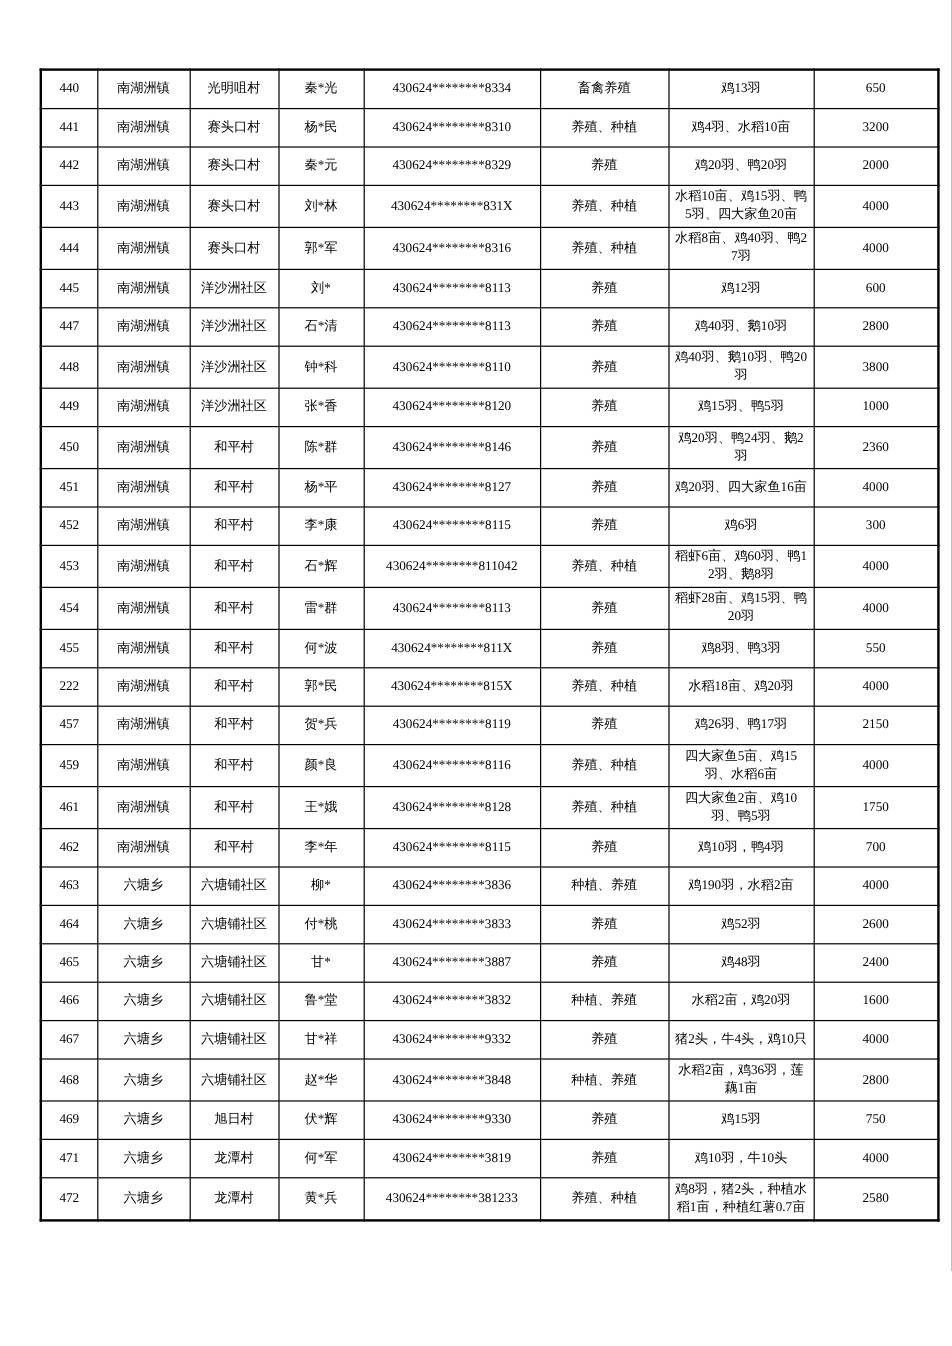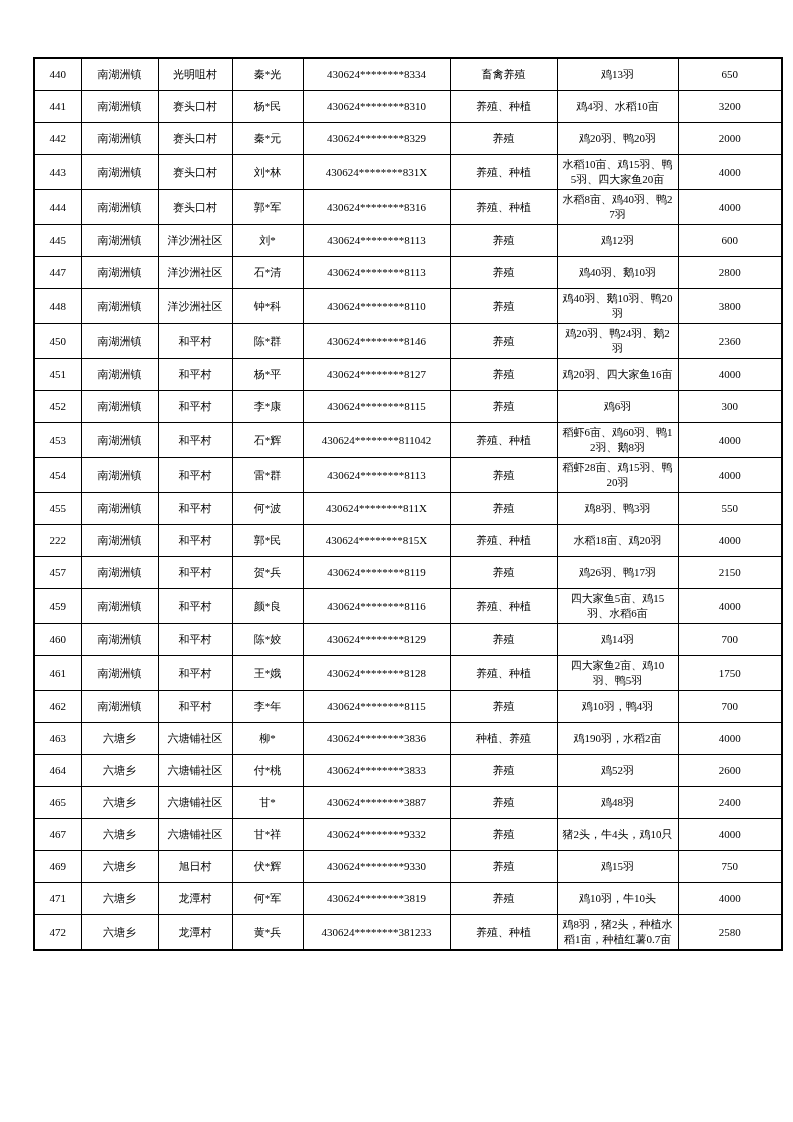--- a/index.html
+++ b/index.html
@@ -138,20 +138,30 @@
           <td class="col0 cell-serial-no">448</td>
           <td class="col1 cell-township">南湖洲镇</td>
           <td class="col2 cell-village">洋沙洲社区</td>
           <td class="col3 cell-name">钟*科</td>
           <td class="col4 cell-id-number">430624********8110</td>
           <td class="col5 cell-type">养殖</td>
           <td class="col6 cell-items">鸡40羽、鹅10羽、鸭20羽</td>
           <td class="col7 cell-amount">3800</td>
         </tr>
         <tr>
+          <td class="col0 cell-serial-no">449</td>
+          <td class="col1 cell-township">南湖洲镇</td>
+          <td class="col2 cell-village">洋沙洲社区</td>
+          <td class="col3 cell-name">张*香</td>
+          <td class="col4 cell-id-number">430624********8120</td>
+          <td class="col5 cell-type">养殖</td>
+          <td class="col6 cell-items">鸡15羽、鸭5羽</td>
+          <td class="col7 cell-amount">1000</td>
+        </tr>
+        <tr>
           <td class="col0 cell-serial-no">450</td>
           <td class="col1 cell-township">南湖洲镇</td>
           <td class="col2 cell-village">和平村</td>
           <td class="col3 cell-name">陈*群</td>
           <td class="col4 cell-id-number">430624********8146</td>
           <td class="col5 cell-type">养殖</td>
           <td class="col6 cell-items">鸡20羽、鸭24羽、鹅2羽</td>
           <td class="col7 cell-amount">2360</td>
         </tr>
         <tr>
@@ -226,30 +236,20 @@
         </tr>
         <tr>
           <td class="col0 cell-serial-no">459</td>
           <td class="col1 cell-township">南湖洲镇</td>
           <td class="col2 cell-village">和平村</td>
           <td class="col3 cell-name">颜*良</td>
           <td class="col4 cell-id-number">430624********8116</td>
           <td class="col5 cell-type">养殖、种植</td>
           <td class="col6 cell-items">四大家鱼5亩、鸡15羽、水稻6亩</td>
           <td class="col7 cell-amount">4000</td>
-        </tr>
-        <tr>
-          <td class="col0 cell-serial-no">460</td>
-          <td class="col1 cell-township">南湖洲镇</td>
-          <td class="col2 cell-village">和平村</td>
-          <td class="col3 cell-name">陈*姣</td>
-          <td class="col4 cell-id-number">430624********8129</td>
-          <td class="col5 cell-type">养殖</td>
-          <td class="col6 cell-items">鸡14羽</td>
-          <td class="col7 cell-amount">700</td>
         </tr>
         <tr>
           <td class="col0 cell-serial-no">461</td>
           <td class="col1 cell-township">南湖洲镇</td>
           <td class="col2 cell-village">和平村</td>
           <td class="col3 cell-name">王*娥</td>
           <td class="col4 cell-id-number">430624********8128</td>
           <td class="col5 cell-type">养殖、种植</td>
           <td class="col6 cell-items">四大家鱼2亩、鸡10羽、鸭5羽</td>
           <td class="col7 cell-amount">1750</td>
@@ -288,28 +288,48 @@
           <td class="col0 cell-serial-no">465</td>
           <td class="col1 cell-township">六塘乡</td>
           <td class="col2 cell-village">六塘铺社区</td>
           <td class="col3 cell-name">甘*</td>
           <td class="col4 cell-id-number">430624********3887</td>
           <td class="col5 cell-type">养殖</td>
           <td class="col6 cell-items">鸡48羽</td>
           <td class="col7 cell-amount">2400</td>
         </tr>
         <tr>
+          <td class="col0 cell-serial-no">466</td>
+          <td class="col1 cell-township">六塘乡</td>
+          <td class="col2 cell-village">六塘铺社区</td>
+          <td class="col3 cell-name">鲁*堂</td>
+          <td class="col4 cell-id-number">430624********3832</td>
+          <td class="col5 cell-type">种植、养殖</td>
+          <td class="col6 cell-items">水稻2亩，鸡20羽</td>
+          <td class="col7 cell-amount">1600</td>
+        </tr>
+        <tr>
           <td class="col0 cell-serial-no">467</td>
           <td class="col1 cell-township">六塘乡</td>
           <td class="col2 cell-village">六塘铺社区</td>
           <td class="col3 cell-name">甘*祥</td>
           <td class="col4 cell-id-number">430624********9332</td>
           <td class="col5 cell-type">养殖</td>
           <td class="col6 cell-items">猪2头，牛4头，鸡10只</td>
           <td class="col7 cell-amount">4000</td>
+        </tr>
+        <tr>
+          <td class="col0 cell-serial-no">468</td>
+          <td class="col1 cell-township">六塘乡</td>
+          <td class="col2 cell-village">六塘铺社区</td>
+          <td class="col3 cell-name">赵*华</td>
+          <td class="col4 cell-id-number">430624********3848</td>
+          <td class="col5 cell-type">种植、养殖</td>
+          <td class="col6 cell-items">水稻2亩，鸡36羽，莲藕1亩</td>
+          <td class="col7 cell-amount">2800</td>
         </tr>
         <tr>
           <td class="col0 cell-serial-no">469</td>
           <td class="col1 cell-township">六塘乡</td>
           <td class="col2 cell-village">旭日村</td>
           <td class="col3 cell-name">伏*辉</td>
           <td class="col4 cell-id-number">430624********9330</td>
           <td class="col5 cell-type">养殖</td>
           <td class="col6 cell-items">鸡15羽</td>
           <td class="col7 cell-amount">750</td>

